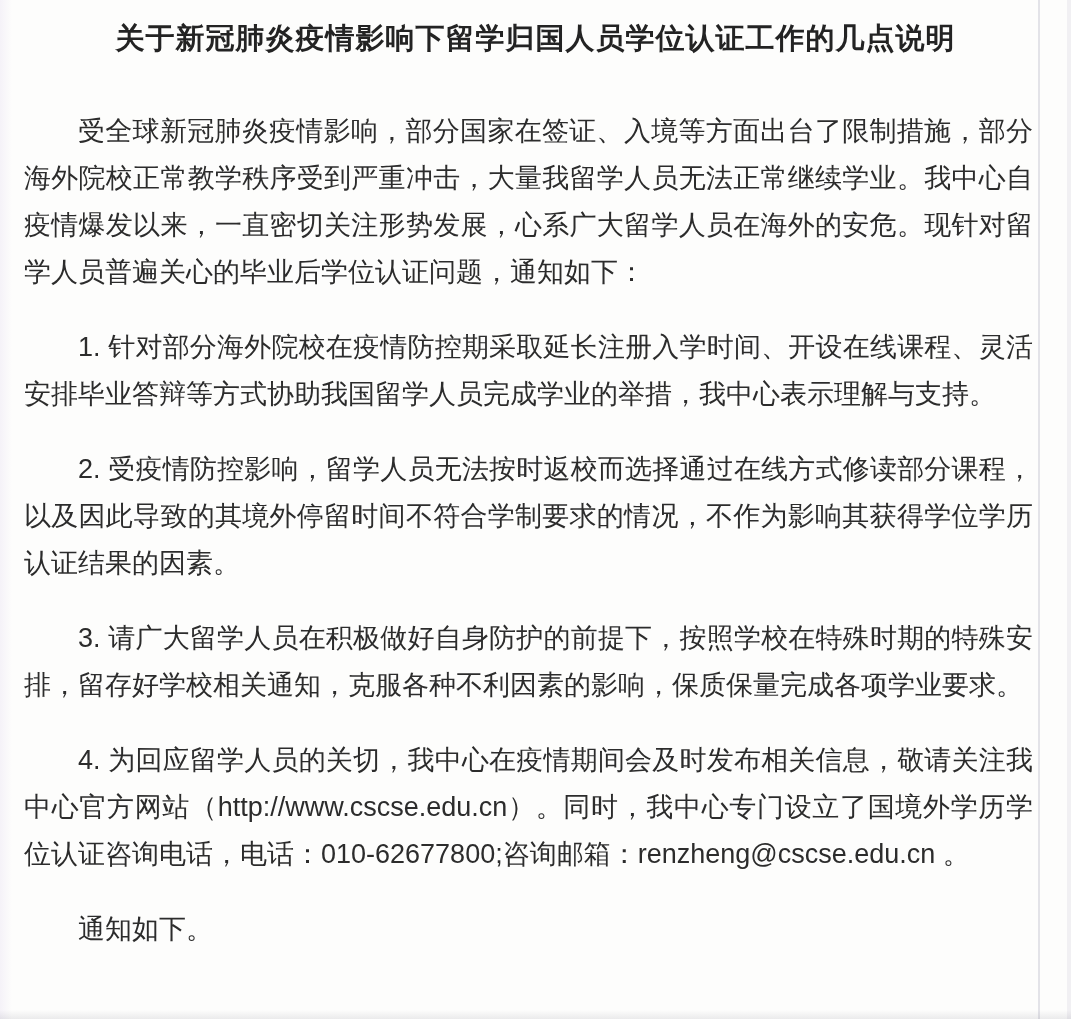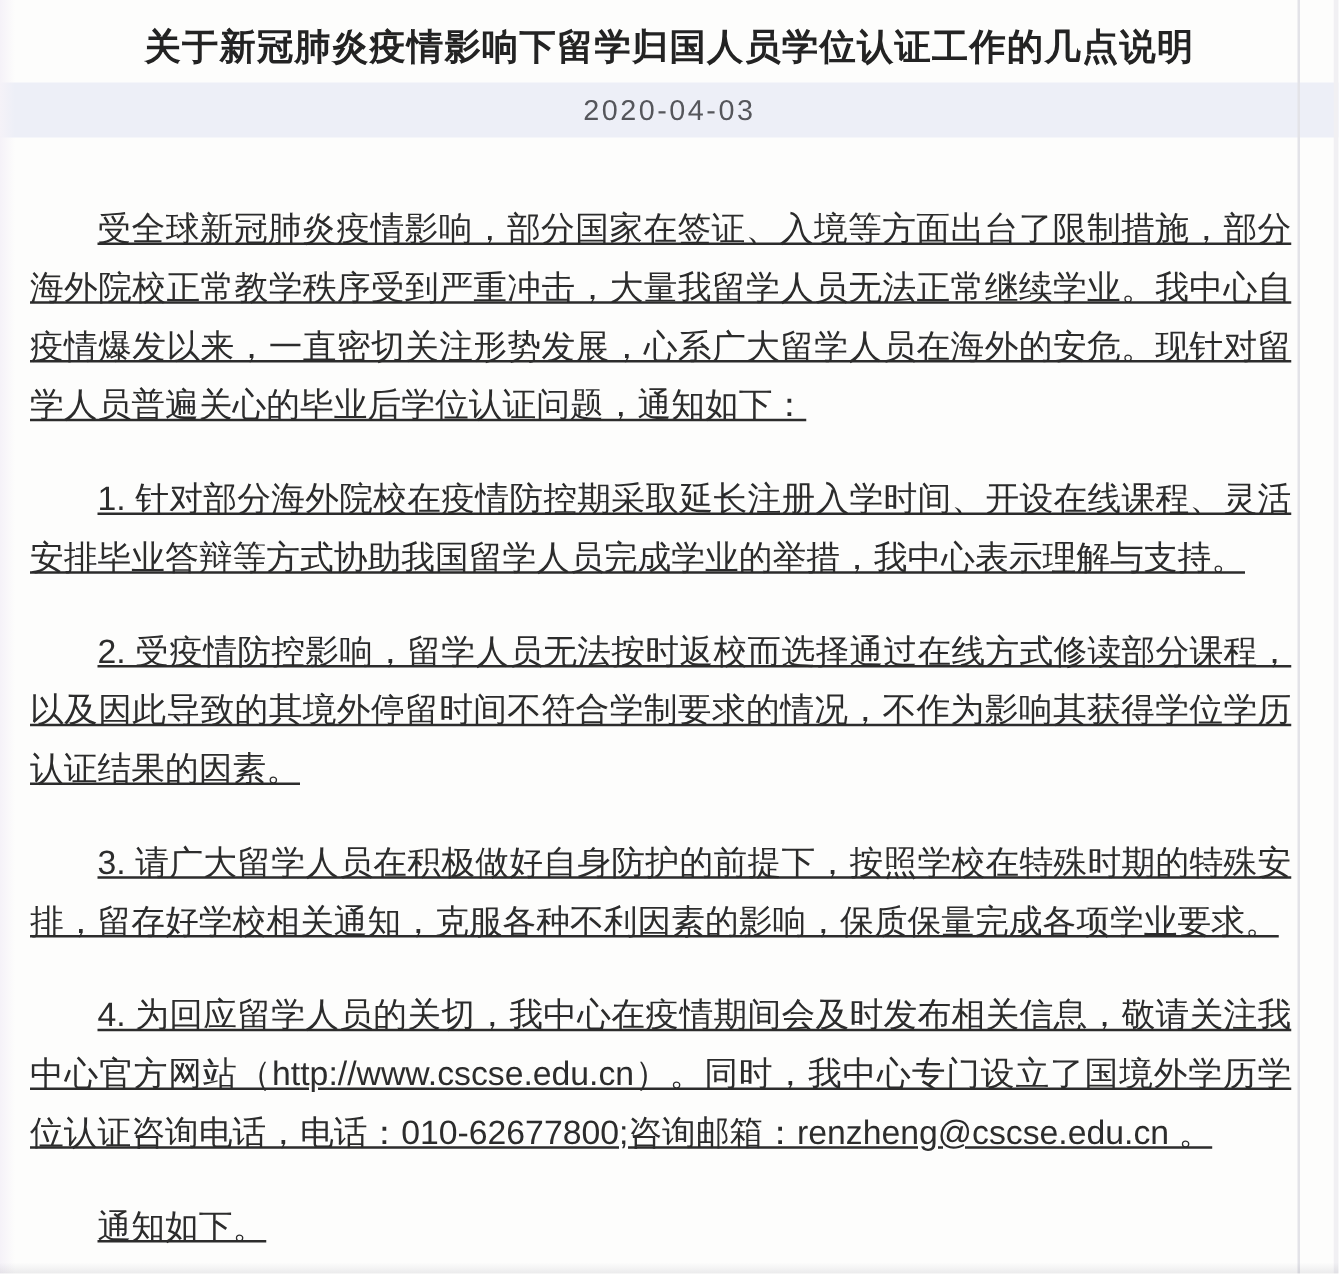--- a/index.html
+++ b/index.html
@@ -54,34 +54,30 @@
     margin: 50px 38px 0 24px;
     font-size: 27px;
     line-height: 47px;
     color: #2c2c2c;
     text-align: justify;
   }
   .content p {
     margin: 0 0 28px 0;
     text-indent: 2em;
     word-break: break-all;
-    text-decoration: underline;
   }
 </style>
 </head>
 <body>
 
 <div class="page">
   <div class="left-strip"></div>
 
   <h1 class="title">关于新冠肺炎疫情影响下留学归国人员学位认证工作的几点说明</h1>
 
-  <div class="date-band">
-    <span>2020-04-03</span>
-  </div>
 
   <div class="content">
     <p>受全球新冠肺炎疫情影响，部分国家在签证、入境等方面出台了限制措施，部分海外院校正常教学秩序受到严重冲击，大量我留学人员无法正常继续学业。我中心自疫情爆发以来，一直密切关注形势发展，心系广大留学人员在海外的安危。现针对留学人员普遍关心的毕业后学位认证问题，通知如下：</p>
     <p>1. 针对部分海外院校在疫情防控期采取延长注册入学时间、开设在线课程、灵活安排毕业答辩等方式协助我国留学人员完成学业的举措，我中心表示理解与支持。</p>
     <p>2. 受疫情防控影响，留学人员无法按时返校而选择通过在线方式修读部分课程，以及因此导致的其境外停留时间不符合学制要求的情况，不作为影响其获得学位学历认证结果的因素。</p>
     <p>3. 请广大留学人员在积极做好自身防护的前提下，按照学校在特殊时期的特殊安排，留存好学校相关通知，克服各种不利因素的影响，保质保量完成各项学业要求。</p>
     <p>4. 为回应留学人员的关切，我中心在疫情期间会及时发布相关信息，敬请关注我中心官方网站（http://www.cscse.edu.cn）。同时，我中心专门设立了国境外学历学位认证咨询电话，电话：010-62677800;咨询邮箱：renzheng@cscse.edu.cn 。</p>
     <p>通知如下。</p>
   </div>
 

